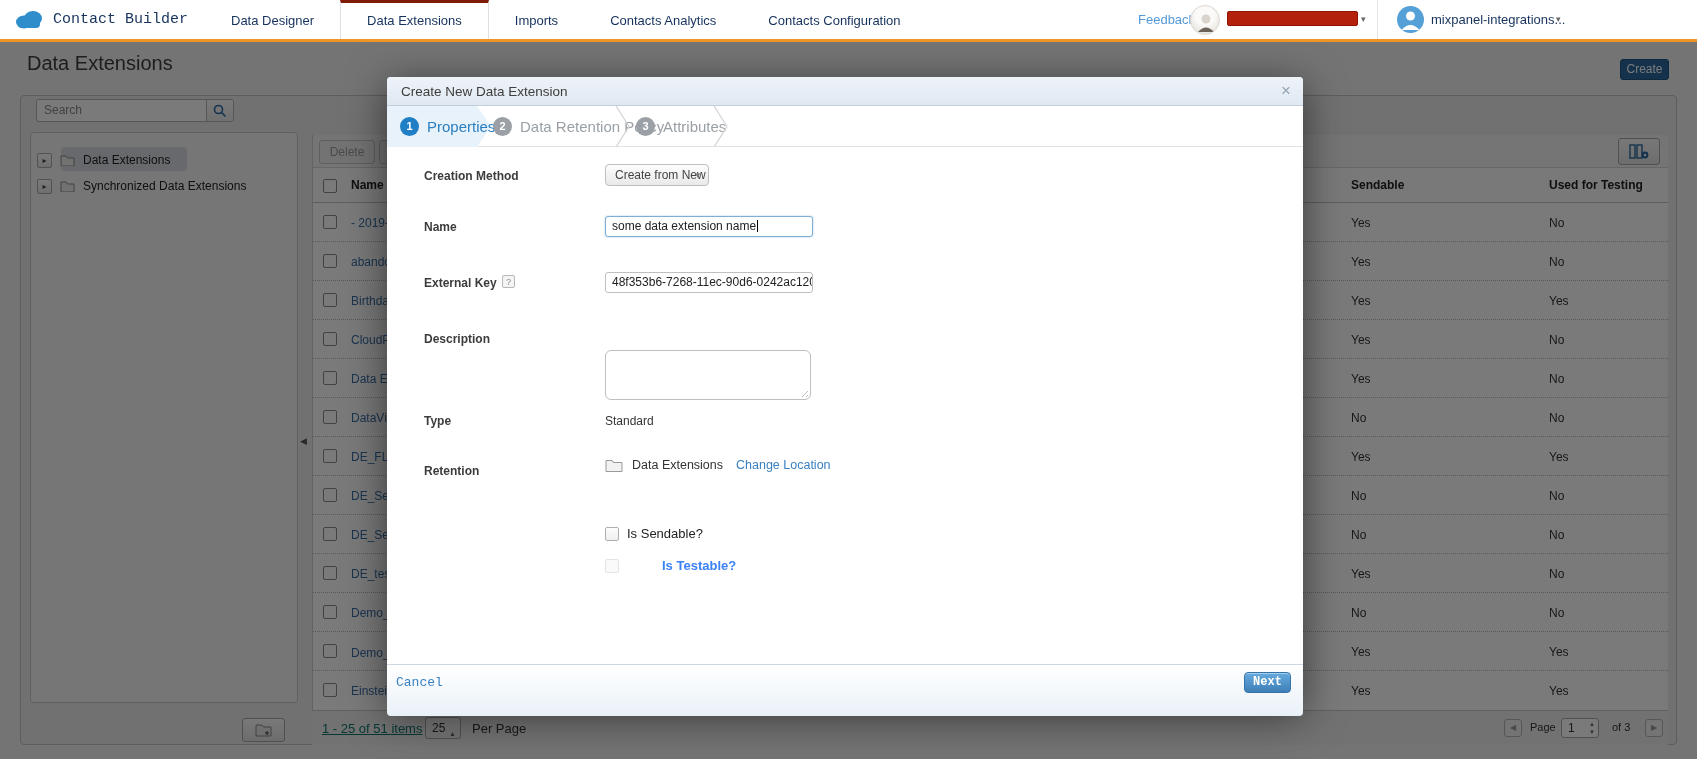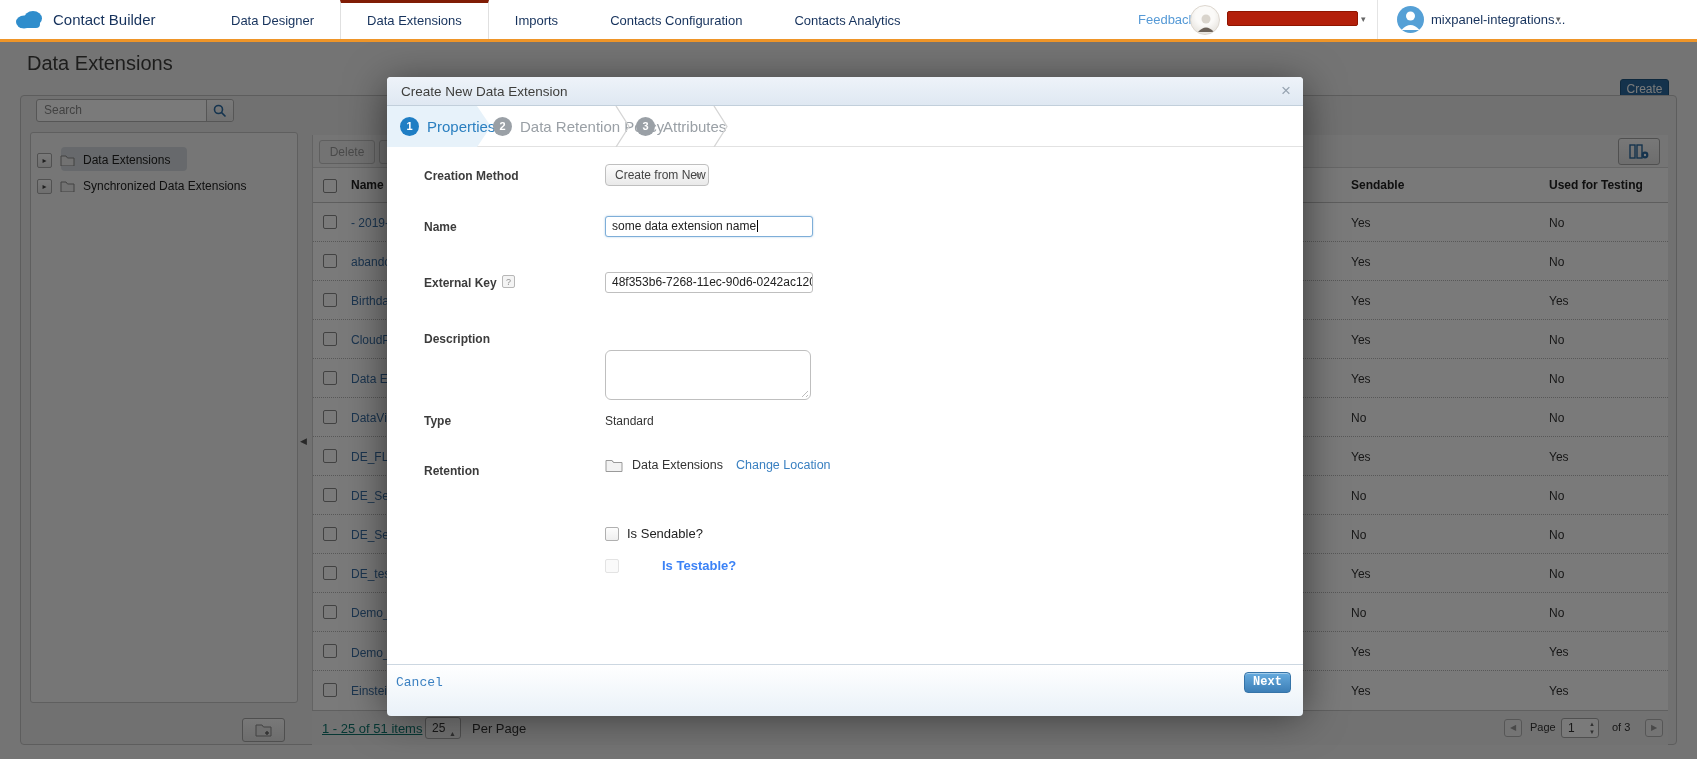--- a/index.html
+++ b/index.html
@@ -2,41 +2,41 @@
 <html><head>
 <meta charset="utf-8">
 <style>
   * { margin:0; padding:0; box-sizing:border-box; }
   html,body { width:1697px; height:759px; overflow:hidden; }
   body { font-family:"Liberation Sans", sans-serif; background:#f2f2f2; position:relative; color:#333; }
 
   
   .topnav { position:absolute; left:0; top:0; width:1697px; height:42px; background:#fff;
             border-bottom:3px solid #ef9528; z-index:30; }
-  .brand { position:absolute; left:14px; top:0; height:39px; display:flex; align-items:center; gap:9px; }
+  .brand { position:absolute; left:14px; top:0; height:39px; display:flex; align-items:center; gap:9px;font-family:Liberation Mono, monospace; }
   .brand-label { font-size:15px; color:#16325c; }
   .nav-tabs { position:absolute; left:205px; top:0; height:39px; display:flex; }
   .nav-tab { height:39px; line-height:36px; padding:0 26px; font-size:13px; color:#16325c;
              border-top:3px solid transparent; cursor:pointer; }
   .nav-tab.active { border-top:3px solid #801c05; border-left:1px solid #e0e0e0; border-right:1px solid #e0e0e0; }
   .feedback { position:absolute; left:1138px; top:0; line-height:39px; font-size:13px; color:#569ad6; cursor:pointer; }
   .einstein { position:absolute; left:1190px; top:5px; width:30px; height:30px; border-radius:50%;
               background:radial-gradient(circle at 50% 35%, #fbfaf8 0 40%, #e9e6e1 75%); border:1px solid #ddd7cf; overflow:hidden;}
   .einstein svg { position:absolute; left:4px; top:6px; }
   .redaction { position:absolute; left:1227px; top:11px; width:131px; height:15px; background:#b3200b;
                border:1px solid #8f1500; border-radius:2px; }
   .nav-caret { position:absolute; font-size:9px; color:#666; top:14px; }
   .nav-divider { position:absolute; left:1377px; top:0; width:1px; height:39px; background:#e4e4e4; }
   .user-avatar { position:absolute; left:1397px; top:6px; width:27px; height:27px; border-radius:50%; background:#55a0d6; }
   .account-name { position:absolute; left:1431px; top:0; line-height:39px; font-size:13px; color:#16325c; }
 
   
   .page-title { position:absolute; left:27px; top:52px; font-size:20px; color:#3e3e3c; }
   .create-btn { position:absolute; left:1620px; top:59px; width:49px; height:21px; background:#2a6aa0;
-                border:1px solid #1f557f; border-radius:3px; color:#fff; font-size:12px; text-align:center; line-height:19px;margin-top:20px; }
+                border:1px solid #1f557f; border-radius:3px; color:#fff; font-size:12px; text-align:center; line-height:19px; }
   .main-panel { position:absolute; left:20px; top:95px; width:1657px; height:650px; background:#ececec;
                 border:1px solid #c2c2c2; border-radius:4px; }
   .search-box { position:absolute; left:36px; top:99px; width:198px; height:23px; background:#fff;
                 border:1px solid #b3b3b3; border-radius:3px; display:flex; }
   .search-placeholder { flex:1; font-size:12px; color:#8a8a8a; line-height:21px; padding-left:7px; }
   .search-btn { width:27px; border-left:1px solid #b3b3b3; background:linear-gradient(#fdfdfd,#ececec);
                 display:flex; align-items:center; justify-content:center; border-radius:0 3px 3px 0; }
   .tree-panel { position:absolute; left:30px; top:132px; width:268px; height:571px; background:#f7f7f7;
                 border:1px solid #c6c6c6; border-radius:3px; }
   .tree-item { position:absolute; left:6px; height:22px; display:flex; align-items:center; gap:8px; width:250px; }
@@ -146,22 +146,22 @@
       <ellipse cx="10" cy="13" rx="8" ry="6.5" fill="#2f8dcc"></ellipse>
       <ellipse cx="19" cy="9.5" rx="9" ry="7.5" fill="#2f8dcc"></ellipse>
       <rect x="4" y="11" width="22" height="8" rx="4" fill="#2f8dcc"></rect>
     </svg>
     <span class="brand-label">Contact Builder</span>
   </div>
   <div class="nav-tabs">
     <div class="nav-tab">Data Designer</div>
     <div class="nav-tab active">Data Extensions</div>
     <div class="nav-tab">Imports</div>
+    <div class="nav-tab">Contacts Analytics</div>
     <div class="nav-tab">Contacts Configuration</div>
-    <div class="nav-tab">Contacts Analytics</div>
   </div>
   <span class="feedback">Feedback</span>
   <div class="einstein">
     <svg width="22" height="22" viewBox="0 0 22 22">
       <circle cx="11" cy="7" r="4.5" fill="#d9d4cc"></circle>
       <path d="M3 20 q8 -9 16 0 z" fill="#6b625a"></path>
     </svg>
   </div>
   <div class="redaction"></div>
   <span class="nav-caret" style="left:1361px;">▾</span>

